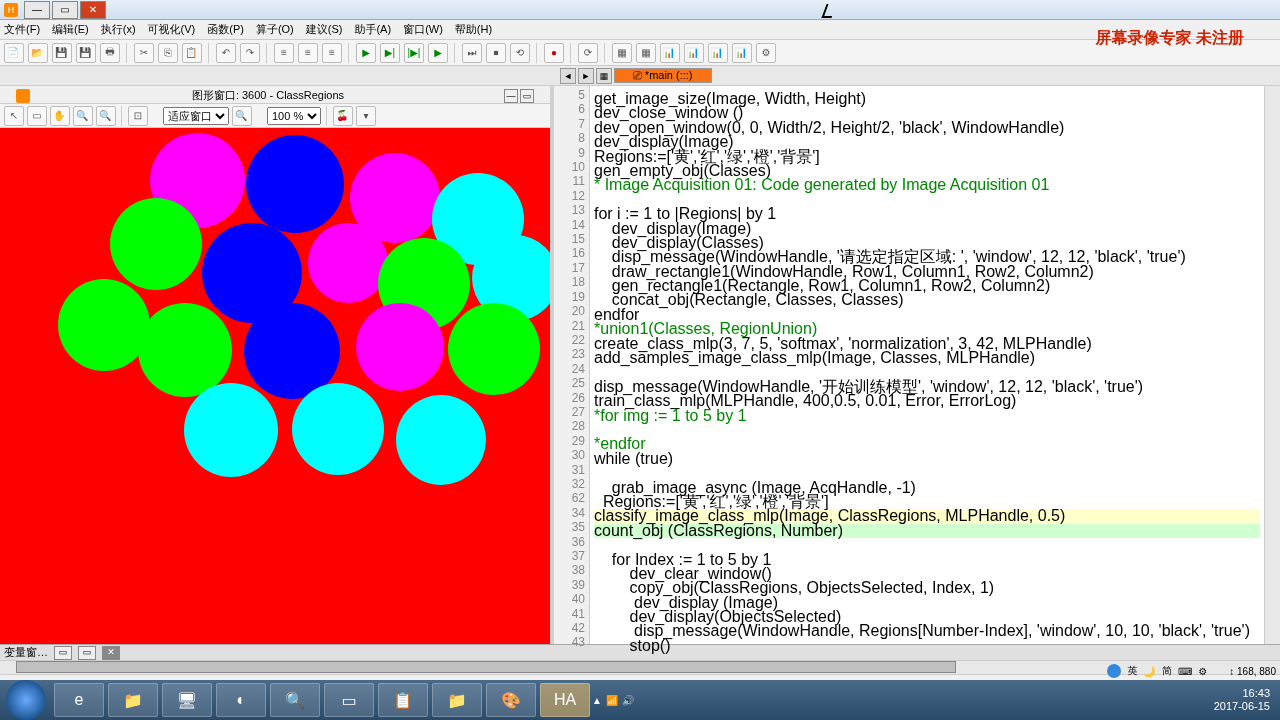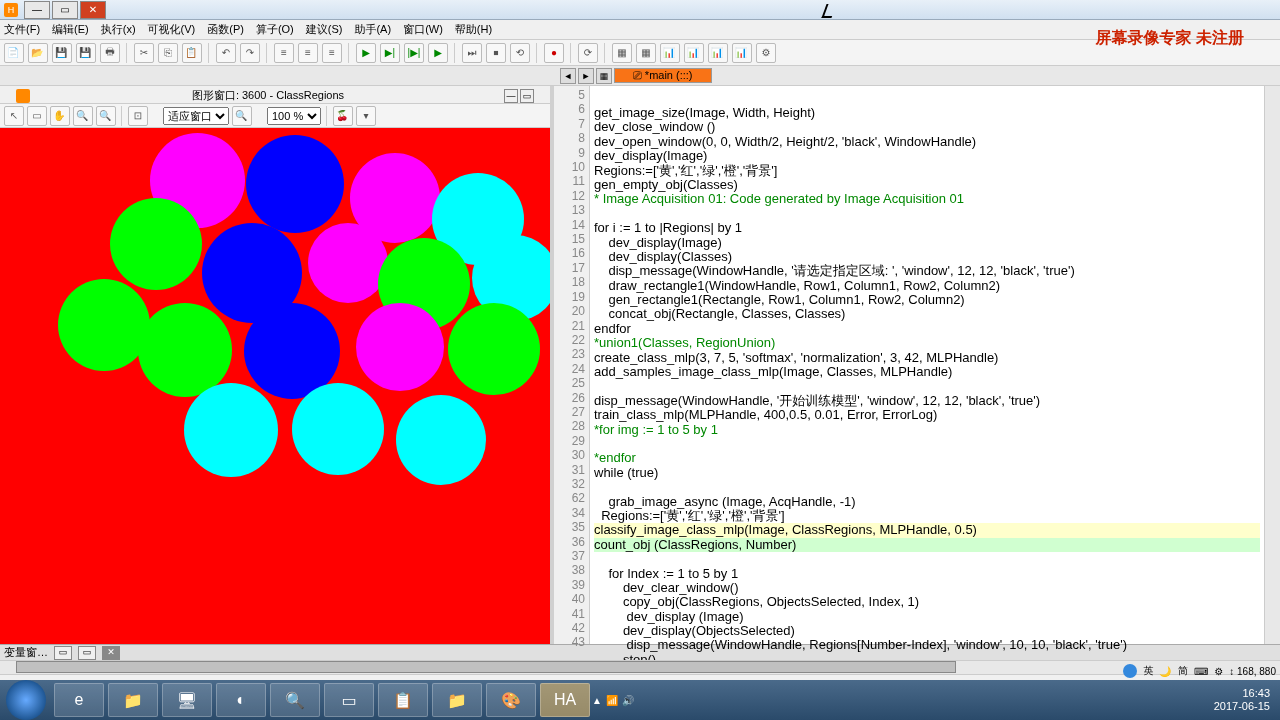--- a/index.html
+++ b/index.html
@@ -31,21 +31,21 @@
 .gtitle .sp { flex:1; text-align:center;}
 .gtitle .wbtn { width:14px;height:14px;border:1px solid #888;margin-left:2px;font-size:9px;text-align:center;line-height:12px;}
 .gtool { height:24px; background:#f4f4f4; border-bottom:1px solid #ccc; display:flex; align-items:center; padding:0 4px; gap:3px; font-size:11px;}
 .gtool .tbtn{width:20px;height:20px;}
 .gtool select{font-size:11px;height:18px;margin-left:12px;}
 .canvas { flex:1; background:#ff0000; position:relative; overflow:hidden;}
 .circle { position:absolute; border-radius:50%; }
 
 .right { flex:1; display:flex; }
 .gutter { width:36px; background:#f0f0f0; border-right:1px solid #ccc; font-family:monospace; font-size:12px; color:#888; text-align:right; padding-right:4px; line-height:14.4px; padding-top:2px;}
-.code { flex:1; font-family:Consolas,monospace; font-size:13px; line-height:14.4px; padding:20px 4px; white-space:pre; color:#000; position:relative;}
+.code { flex:1; font-family:Consolas,monospace; font-size:16px; line-height:14.4px; padding:6px 4px; white-space:pre; color:#000; position:relative;}
 .code .ln { height:14.4px; }
 .hl-curr { background:#ffffcc; }
 .hl-next { background:#d0ffd0; }
 .cmt { color:#008800; }
 .scrollv { width:16px; background:#e8e8e8; border-left:1px solid #ccc;}
 
 .varwin { height:16px; background:#e0e0e0; border-top:1px solid #aaa; font-size:11px; display:flex; align-items:center; padding-left:4px;}
 .varwin .vbtn { width:18px;height:14px;border:1px solid #888;margin-left:6px;background:#f0f0f0;font-size:9px;text-align:center;}
 .varwin .vclose { background:#888;color:#fff;}
 
@@ -248,21 +248,21 @@
   <span>-</span>
 </div>
 
 <div class="tray">
   <span class="ic" style="background:#3388dd"></span>
   <span>英</span>
   <span>🌙</span>
   <span>简</span>
   <span>⌨</span>
   <span>⚙</span>
-  <span style="margin-left:0">↕ 168, 880</span>
+  <span style="margin-left:16px">↕ 168, 880</span>
 </div>
 
 <div class="taskbar">
   <div class="start"></div>
   <div class="tbitem">e</div>
   <div class="tbitem">📁</div>
   <div class="tbitem">🖥</div>
   <div class="tbitem">◐</div>
   <div class="tbitem">🔍</div>
   <div class="tbitem">▭</div>

